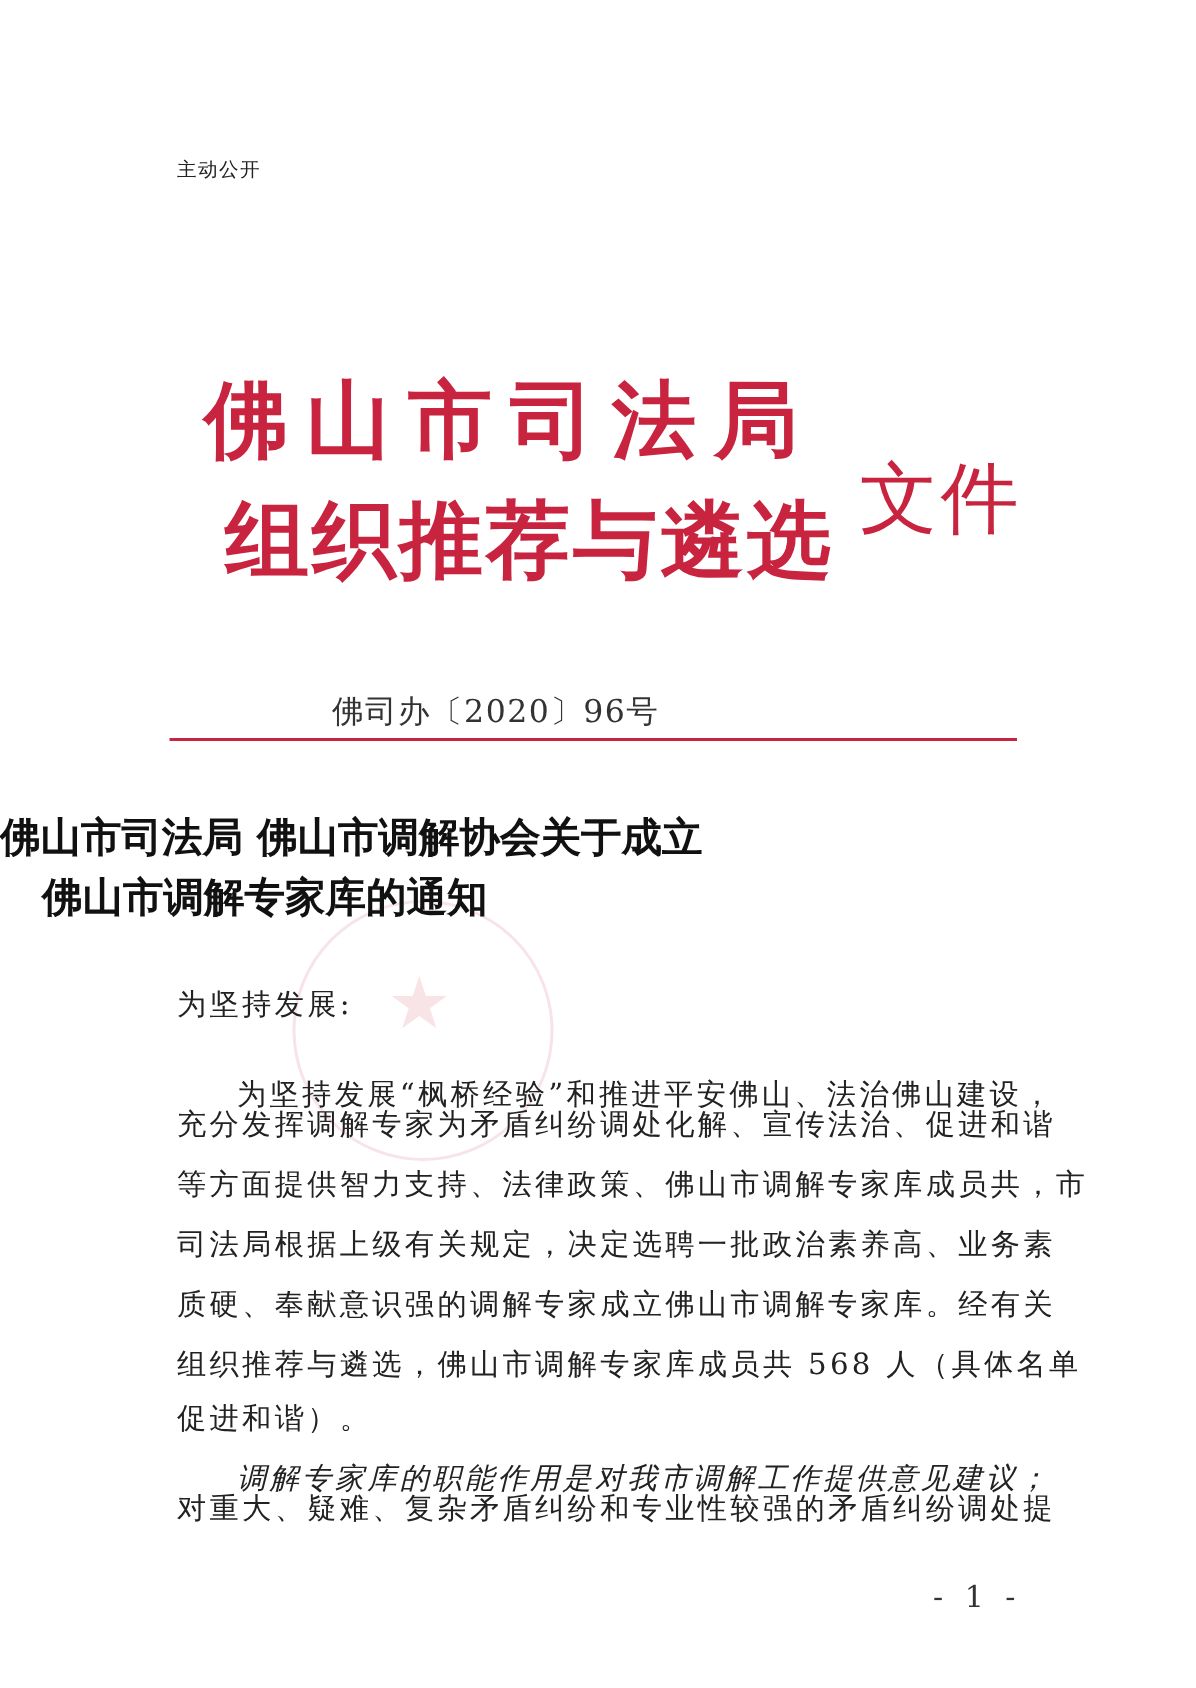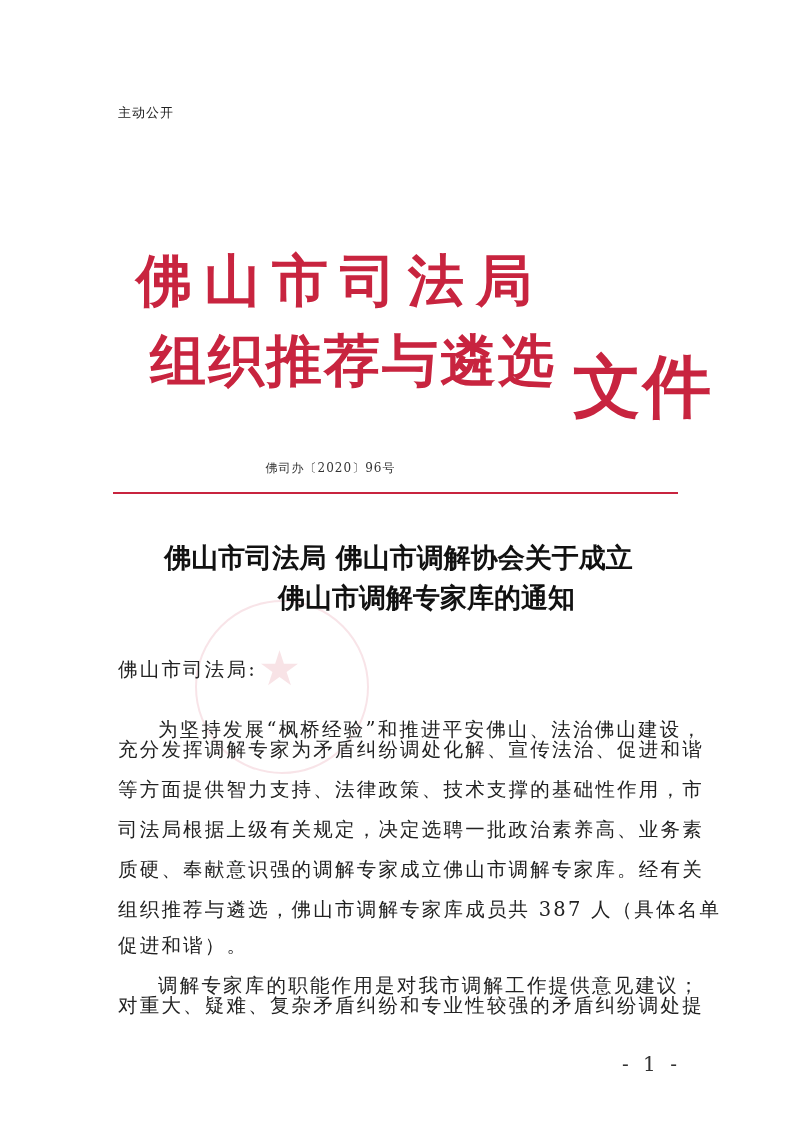--- a/index.html
+++ b/index.html
@@ -5,24 +5,24 @@
   html, body { margin: 0; padding: 0; }
   body {
     width: 797px; height: 1125px; background: #ffffff; position: relative; overflow: hidden;
     font-family: "DejaVu Serif", "Liberation Serif", serif; color: #1a1a1a;
   }
   .abs { position: absolute; }
   .disclosure { left: 118px; top: 104px; font-family: "DejaVu Sans", "Liberation Sans", sans-serif; font-size: 13px; letter-spacing: 1px; color: #222; }
   .org { font-family: "DejaVu Serif", "Liberation Serif", serif; font-weight: bold; color: #c8243f; font-size: 56px; line-height: 1; }
   .org1 { left: 136px; top: 252px; letter-spacing: 12px; }
   .org2 { left: 150px; top: 332px; letter-spacing: 2px; }
-  .wenjian { left: 573px; top: 298px; font-family: "DejaVu Serif", "Liberation Serif", serif; font-weight: bold; color: #c8243f; font-size: 68px; letter-spacing: 2px; margin-top: 44px; }
-  .docno { left: 0; width: 661px; top: 460px; text-align: center; font-size: 12px; letter-spacing: 1px; color: #333; }
+  .wenjian { left: 573px; top: 298px; font-family: "DejaVu Serif", "Liberation Serif", serif; font-weight: normal; color: #c8243f; font-size: 52px; letter-spacing: 2px; }
+  .docno { left: 0; width: 661px; top: 460px; text-align: center; font-size: 21px; letter-spacing: 1px; color: #333; }
   .redline { left: 113px; top: 492px; width: 565px; height: 2px; background: #c8243f; }
-  .title { left: 0; width: 797px; text-align: center; font-weight: bold; font-size: 27px; color: #111; }
+  .title { left: 0; width: 797px; font-weight: bold; font-size: 27px; color: #111; }
   .title1 { top: 540px; }
   .title2 { top: 580px; margin-left: 28px; }
   .stamp { left: 195px; top: 600px; width: 170px; height: 170px; border: 2px solid rgba(200,36,63,0.12); border-radius: 50%; }
   .stamp-star { left: 258px; top: 640px; font-size: 48px; color: rgba(200,36,63,0.13); }
   .body-text { left: 118px; width: 565px; font-size: 19.5px; color: #222; }
   .line { position: absolute; left: 0; white-space: nowrap; letter-spacing: 2.2px; }
   .pageno { left: 622px; top: 1030px; font-size: 20px; color: #333; letter-spacing: 4px; }
 </style>
 </head>
 <body>
@@ -36,25 +36,25 @@
 <div class="abs docno">佛司办〔2020〕96号</div>
 <div class="abs redline"></div>
 
 <div class="abs stamp"></div>
 <div class="abs stamp-star">★</div>
 
 <div class="abs title title1">佛山市司法局  佛山市调解协会关于成立</div>
 <div class="abs title title2">佛山市调解专家库的通知</div>
 
 <div class="abs body-text" style="top:0;">
-  <div class="line" style="top:656px;">佛山市司法局:</div>
+  <div class="line" style="top:656px;">为坚持发展:</div>
   <div class="line" style="top:716px; left:40px;">为坚持发展“枫桥经验”和推进平安佛山、法治佛山建设，</div>
   <div class="line" style="top:736px;">充分发挥调解专家为矛盾纠纷调处化解、宣传法治、促进和谐</div>
-  <div class="line" style="top:776px;">等方面提供智力支持、法律政策、技术支撑的基础性作用，市</div>
+  <div class="line" style="top:776px;">等方面提供智力支持、法律政策、佛山市调解专家库成员共，市</div>
   <div class="line" style="top:816px;">司法局根据上级有关规定，决定选聘一批政治素养高、业务素</div>
   <div class="line" style="top:856px;">质硬、奉献意识强的调解专家成立佛山市调解专家库。经有关</div>
-  <div class="line" style="top:896px;">组织推荐与遴选，佛山市调解专家库成员共 387 人（具体名单</div>
+  <div class="line" style="top:896px;">组织推荐与遴选，佛山市调解专家库成员共 568 人（具体名单</div>
   <div class="line" style="top:932px;">促进和谐）。</div>
-  <div class="line" style="top:972px; left:40px;">调解专家库的职能作用是对我市调解工作提供意见建议；</div>
+  <div class="line" style="top:972px; left:40px;font-style:italic;">调解专家库的职能作用是对我市调解工作提供意见建议；</div>
   <div class="line" style="top:992px;">对重大、疑难、复杂矛盾纠纷和专业性较强的矛盾纠纷调处提</div>
 </div>
 
 <div class="abs pageno" style="top:1052px;">- 1 -</div>
 
 </body></html>

